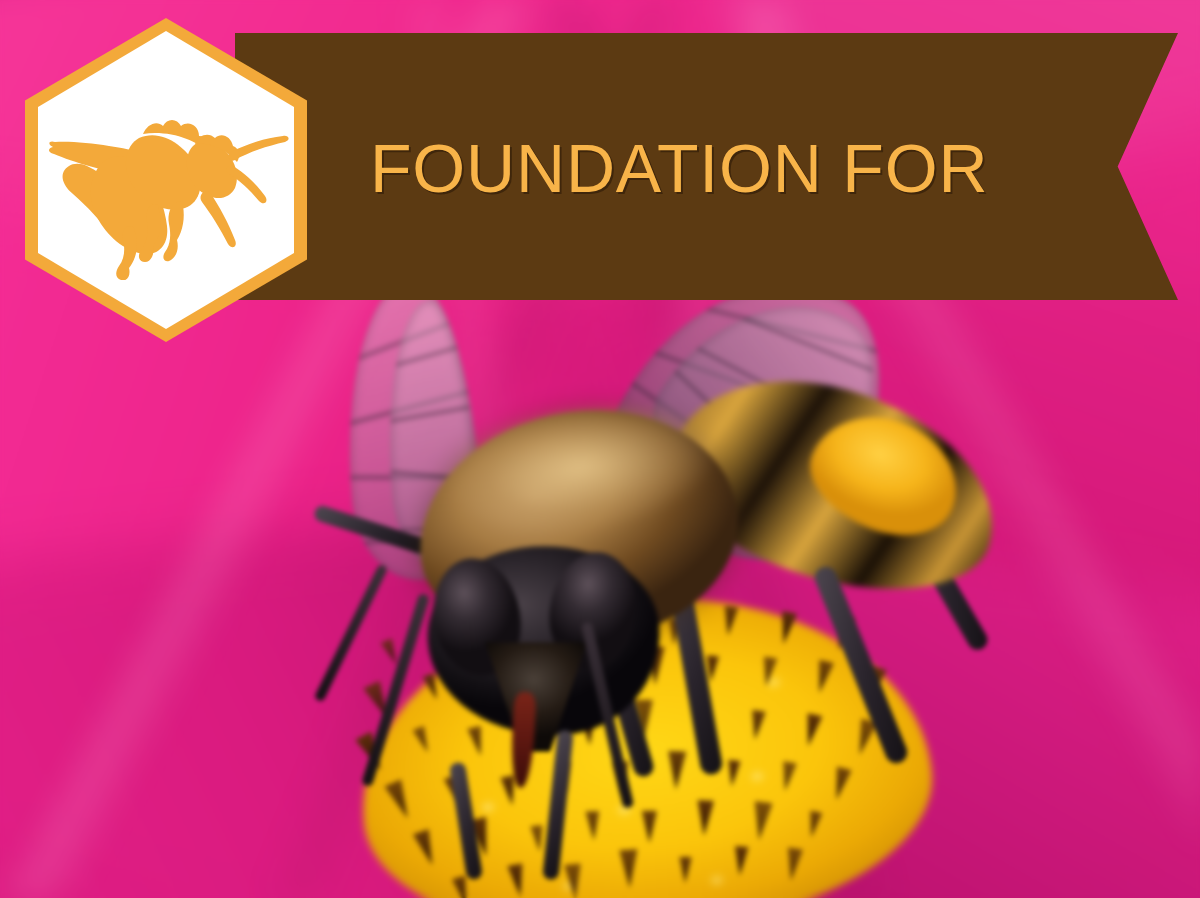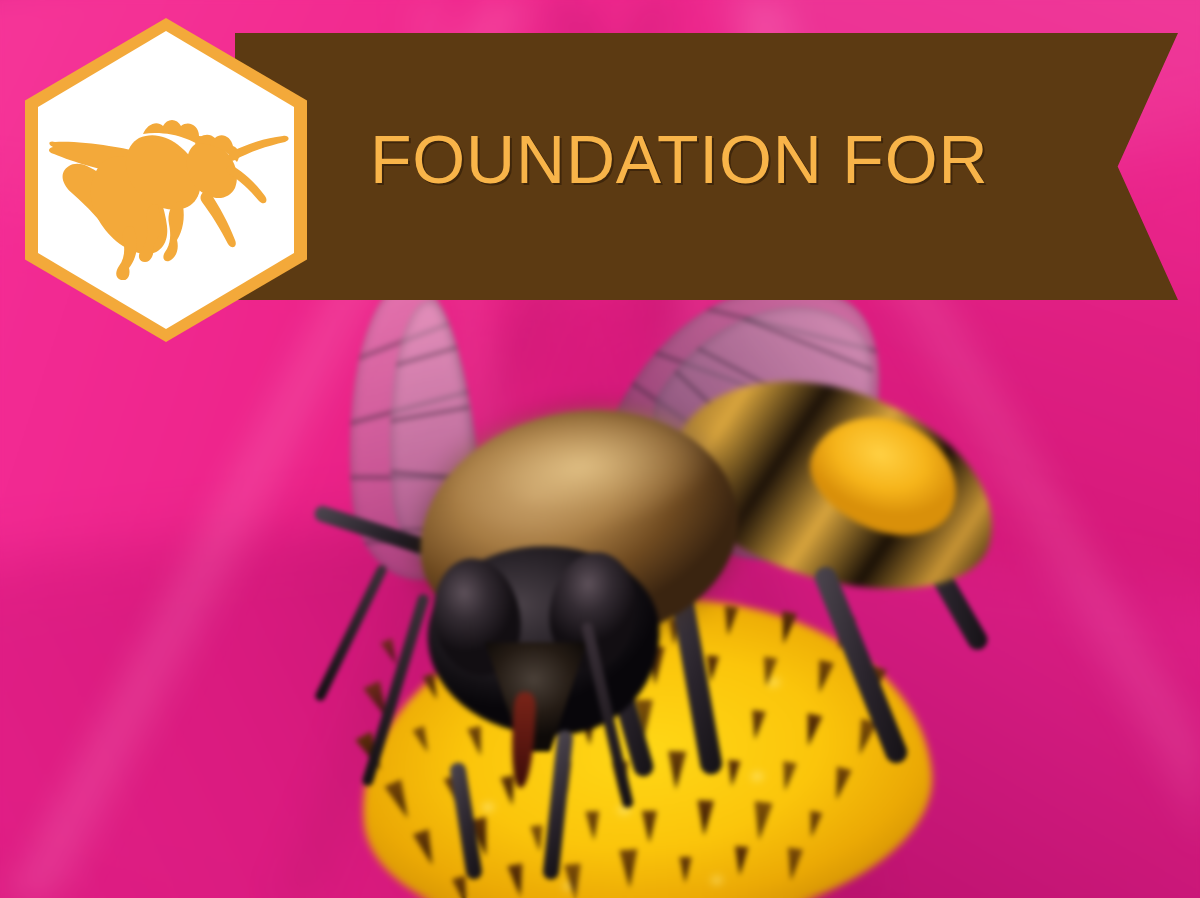--- a/index.html
+++ b/index.html
@@ -253,21 +253,21 @@
 
   
   .banner{
     position:absolute;
     left:235px; top:33px;
     width:943px; height:267px;
     background:#5C3A12;
     clip-path:polygon(0 0, 100% 0, 93.6% 50%, 100% 100%, 0 100%);
   }
   .banner-text{
-    position:absolute; left:370px; top:26px; width:700px; height:267px;
+    position:absolute; left:370px; top:35px; width:700px; height:267px;
     display:flex; flex-direction:column; justify-content:center;
     line-height:.98;
   }
   .line{
     white-space:nowrap;
     letter-spacing:.012em;
   }
   .line-1, .line-3{
     color:#F8B449;
     font-weight:400;

